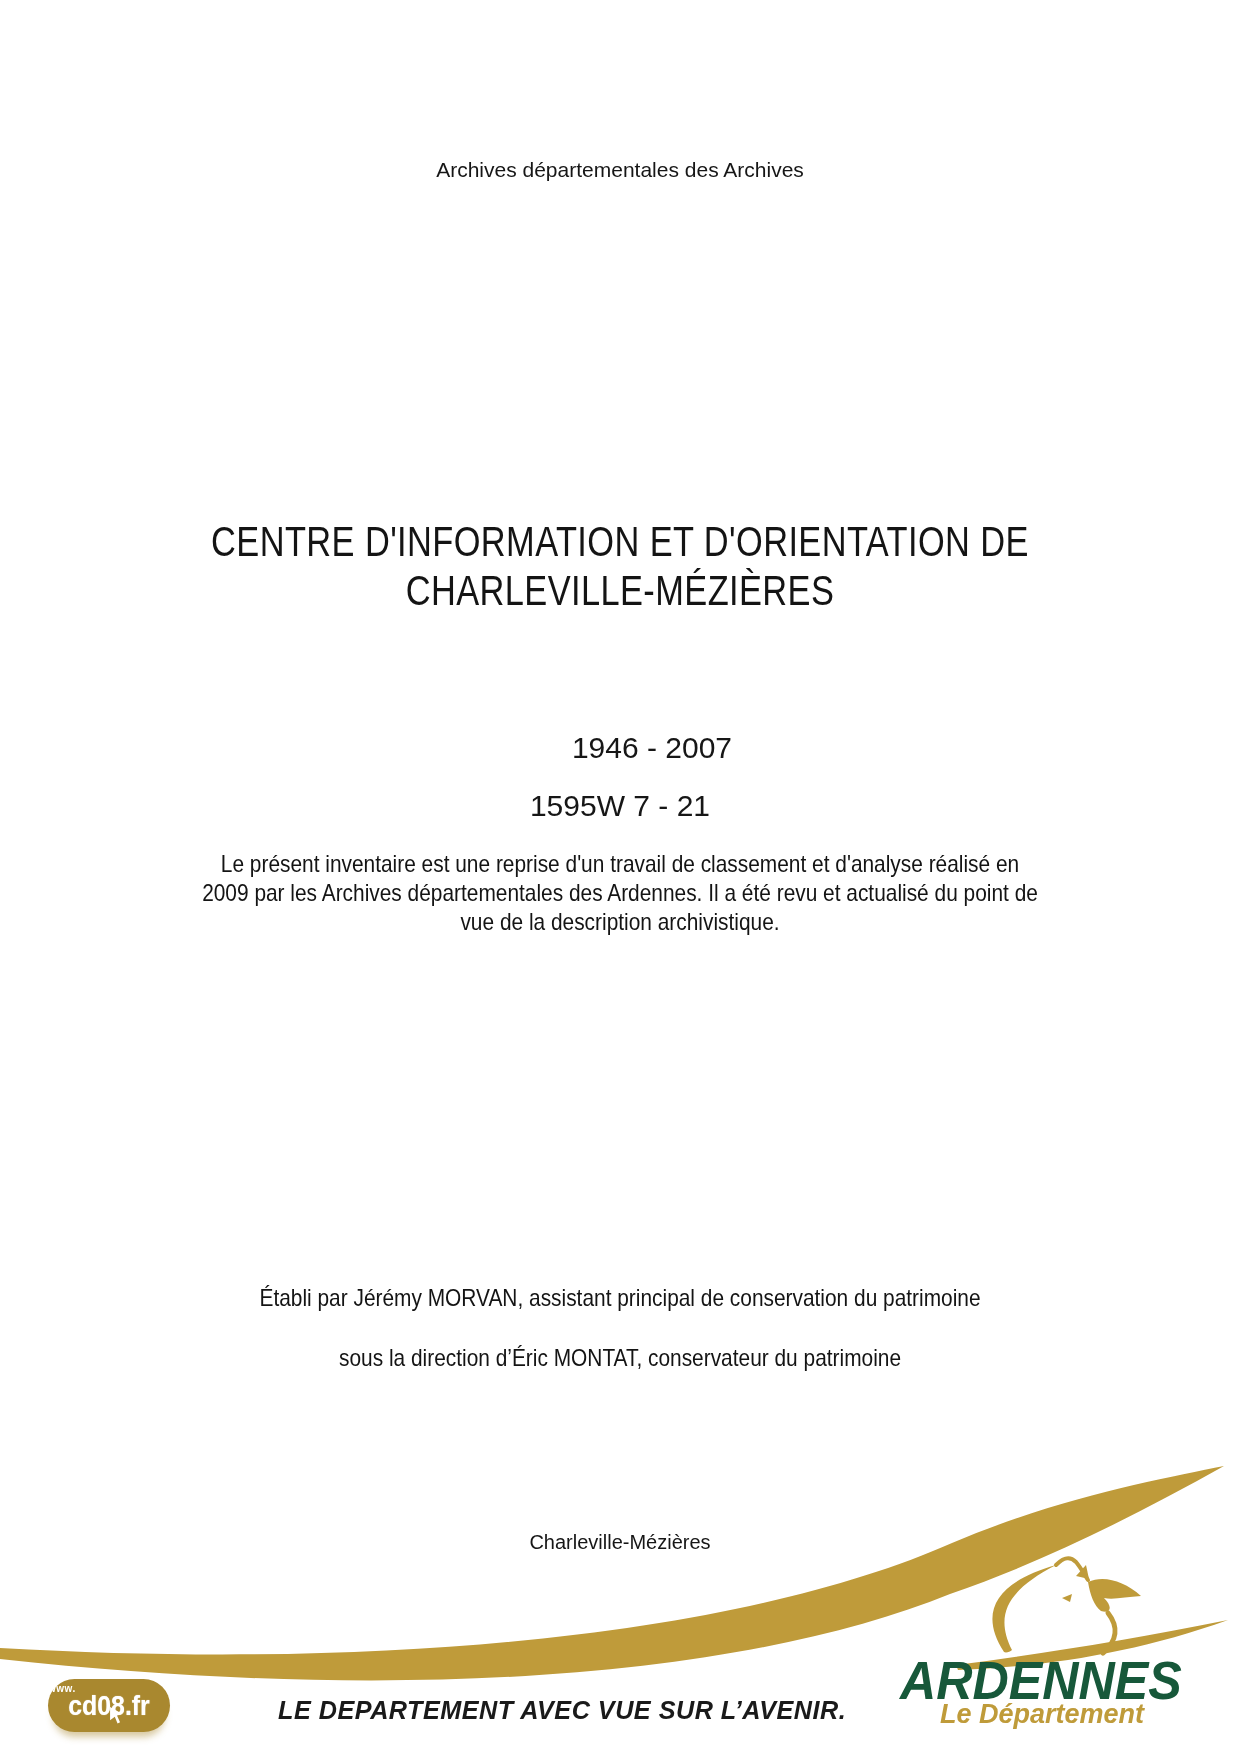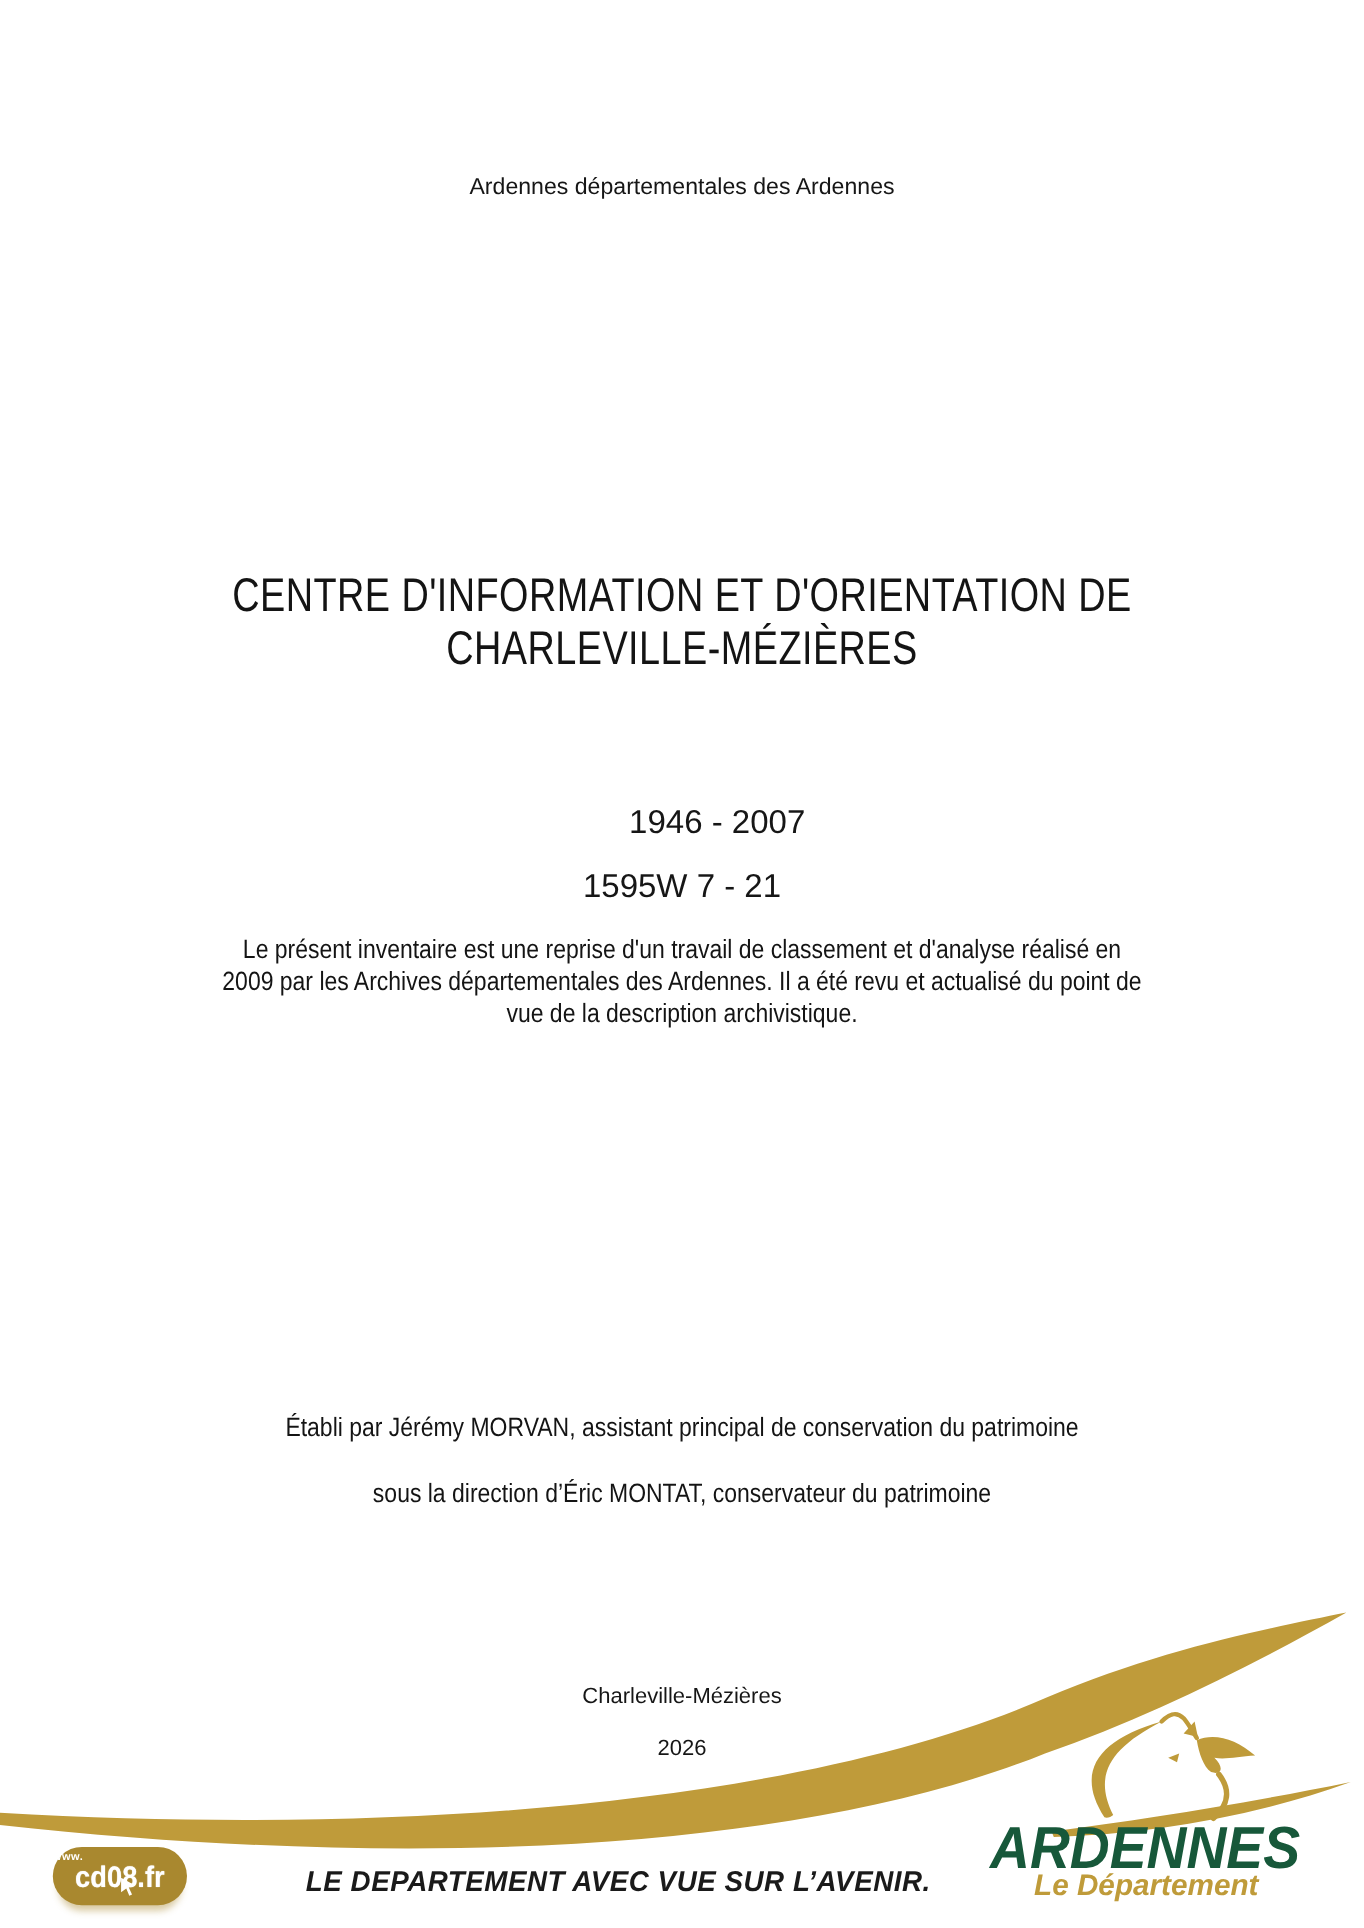--- a/index.html
+++ b/index.html
@@ -76,41 +76,40 @@
     font-size:27px;font-weight:bold;font-style:italic;
     color:var(--gold);
     white-space:nowrap;
   }
 </style>
 </head>
 <body>
 
 <div class="page">
 
-  <div class="centered institution">Ardennes départementales des Ardennes</div>
+  <div class="centered institution">Archives départementales des Archives</div>
 
   <div class="centered doc-title cond-80">
     <div>CENTRE D'INFORMATION ET D'ORIENTATION DE</div>
     <div>CHARLEVILLE-MÉZIÈRES</div>
   </div>
 
   <div class="centered date-range">1946 - 2007</div>
   <div class="centered reference">1595W 7 - 21</div>
 
   <div class="centered summary condensed">
     <div>Le présent inventaire est une reprise d'un travail de classement et d'analyse réalisé en</div>
     <div>2009 par les Archives départementales des Ardennes. Il a été revu et actualisé du point de</div>
     <div>vue de la description archivistique.</div>
   </div>
 
   <div class="centered author condensed">Établi par Jérémy MORVAN, assistant principal de conservation du patrimoine</div>
   <div class="centered direction condensed">sous la direction d’Éric MONTAT, conservateur du patrimoine</div>
 
   <div class="centered place">Charleville-Mézières</div>
-  <div class="centered year">2026</div>
 
   <svg class="art-layer" viewBox="0 0 1240 1753">
 
     <path class="gold-fill" d="M 0 1648
          C 420 1672, 760 1628, 952 1543
          C 1060 1497, 1165 1478, 1224 1466
          C 1140 1513, 1046 1561, 950 1594
          C 748 1676, 410 1704, 0 1659 Z"></path>
 
     <g>

